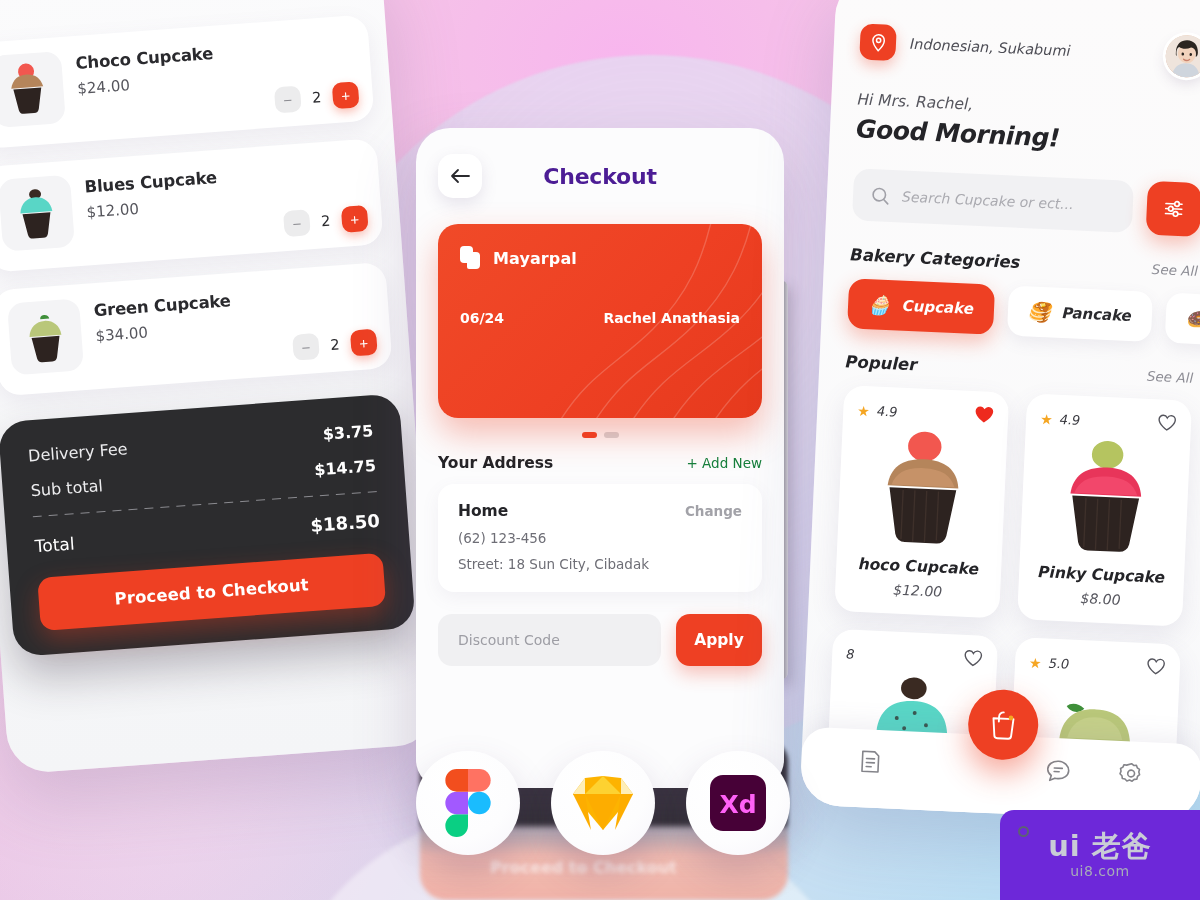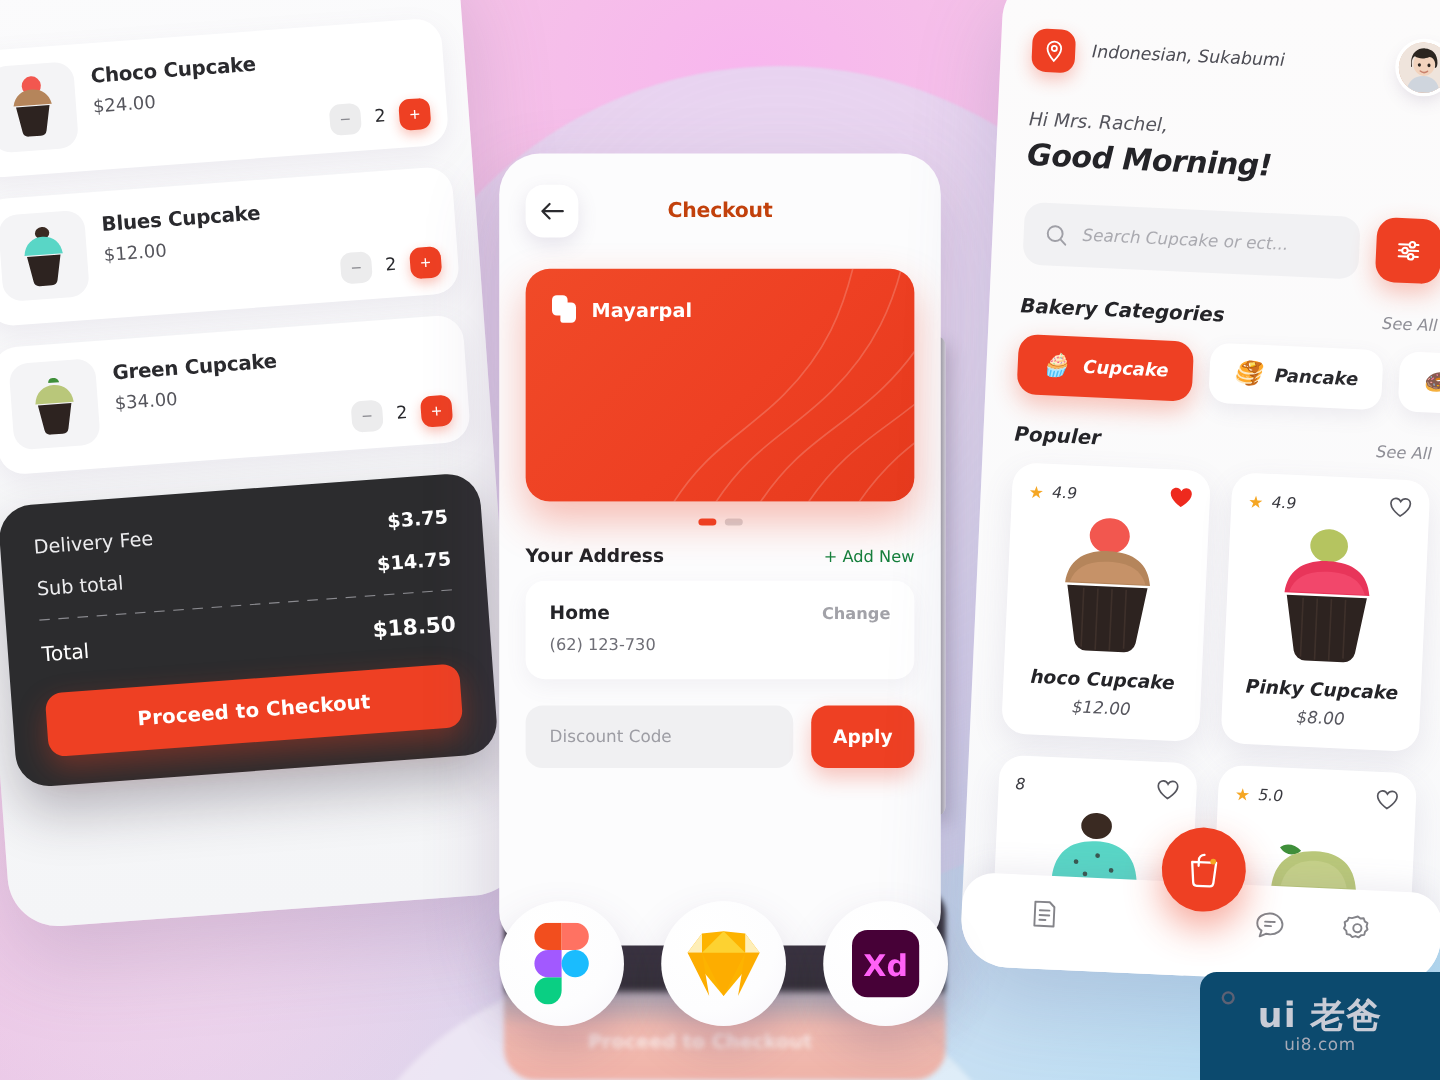--- a/index.html
+++ b/index.html
@@ -134,21 +134,21 @@
     box-shadow: 3px 6px 14px rgba(60,50,70,.25);
   }
   .mid-head { display: flex; align-items: center; position: relative; height: 52px; margin-bottom: 22px; }
   .back-btn {
     width: 44px; height: 44px; border-radius: 15px; background: #fff;
     box-shadow: 0 6px 16px rgba(120,100,140,.16);
     display: flex; align-items: center; justify-content: center; border: none; cursor: pointer;
   }
   .mid-title {
     position: absolute; left: 0; right: 0; text-align: center;
-    font-size: 17px; font-weight: 700; color: #c2410c; letter-spacing: -.2px;
+    font-size: 22px; font-weight: 700; color: #4c1d95; letter-spacing: -.2px;
     pointer-events: none;
   }
   .credit-card {
     position: relative; overflow: hidden;
     height: 194px; border-radius: 20px;
     background: linear-gradient(135deg,#f04a28 0%, #ee4023 55%, #e63a1d 100%);
     box-shadow: 0 16px 34px rgba(238,64,35,.34);
     padding: 22px 22px 20px 22px;
     color: #fff;
   }
@@ -299,21 +299,21 @@
     filter: blur(2px);
     overflow: hidden;
   }
   .blur-panel .t1 { position: absolute; left: 240px; top: 28px; color: #fff; font-size: 16px; }
   .blur-panel .t2 { position: absolute; left: 70px; top: 118px; color: rgba(255,255,255,.65); font-size: 16px; font-weight: 700; }
 
   
   .wm {
     position: absolute; right: 0; bottom: 0;
     width: 200px; height: 90px;
-    background: #0c4a6e;
+    background: #6d28d9;
     border-radius: 14px 0 0 0;
     display: flex; flex-direction: column; align-items: center; justify-content: center;
     gap: 2px;
   }
   .wm .dot { position: absolute; left: 18px; top: 16px; width: 11px; height: 11px; border-radius: 50%; border: 2px solid #5d6174; }
   .wm .big { color: #c9ccd6; font-size: 29px; font-weight: 700; letter-spacing: 1px; line-height: 1; }
   .wm .small { color: #a7abb8; font-size: 14px; letter-spacing: .5px; }
 </style>
 </head>
 <body>
@@ -436,38 +436,43 @@
         <path d="M274 200c38-58 76-68 118-108"></path>
       </g>
     </svg>
     <div class="cc-brand">
       <span class="logo">
           <i class="a"></i>
           <i class="b"></i>
         </span>
       <span>Mayarpal</span>
     </div>
+    <div class="cc-foot">
+      <span>06/24</span>
+      <span>Rachel Anathasia</span>
+    </div>
   </div>
 
   <div class="pager">
     <i class="on"></i>
     <i class="off"></i>
   </div>
 
   <div class="addr-head">
     <span class="h">Your Address</span>
     <span class="a">+ Add New</span>
   </div>
 
   <div class="addr-card">
     <div class="addr-row1">
       <span class="home">Home</span>
       <span class="chg">Change</span>
     </div>
-    <div class="addr-line">(62) 123-730</div>
+    <div class="addr-line">(62) 123-456</div>
+    <div class="addr-line">Street: 18 Sun City, Cibadak</div>
   </div>
 
   <div class="disc-row">
     <input class="disc-input" type="text" placeholder="Discount Code" style="">
     <button class="btn-apply">Apply</button>
   </div>
 </div>
 
 <div class="phone-right">
   <div class="loc-row">

